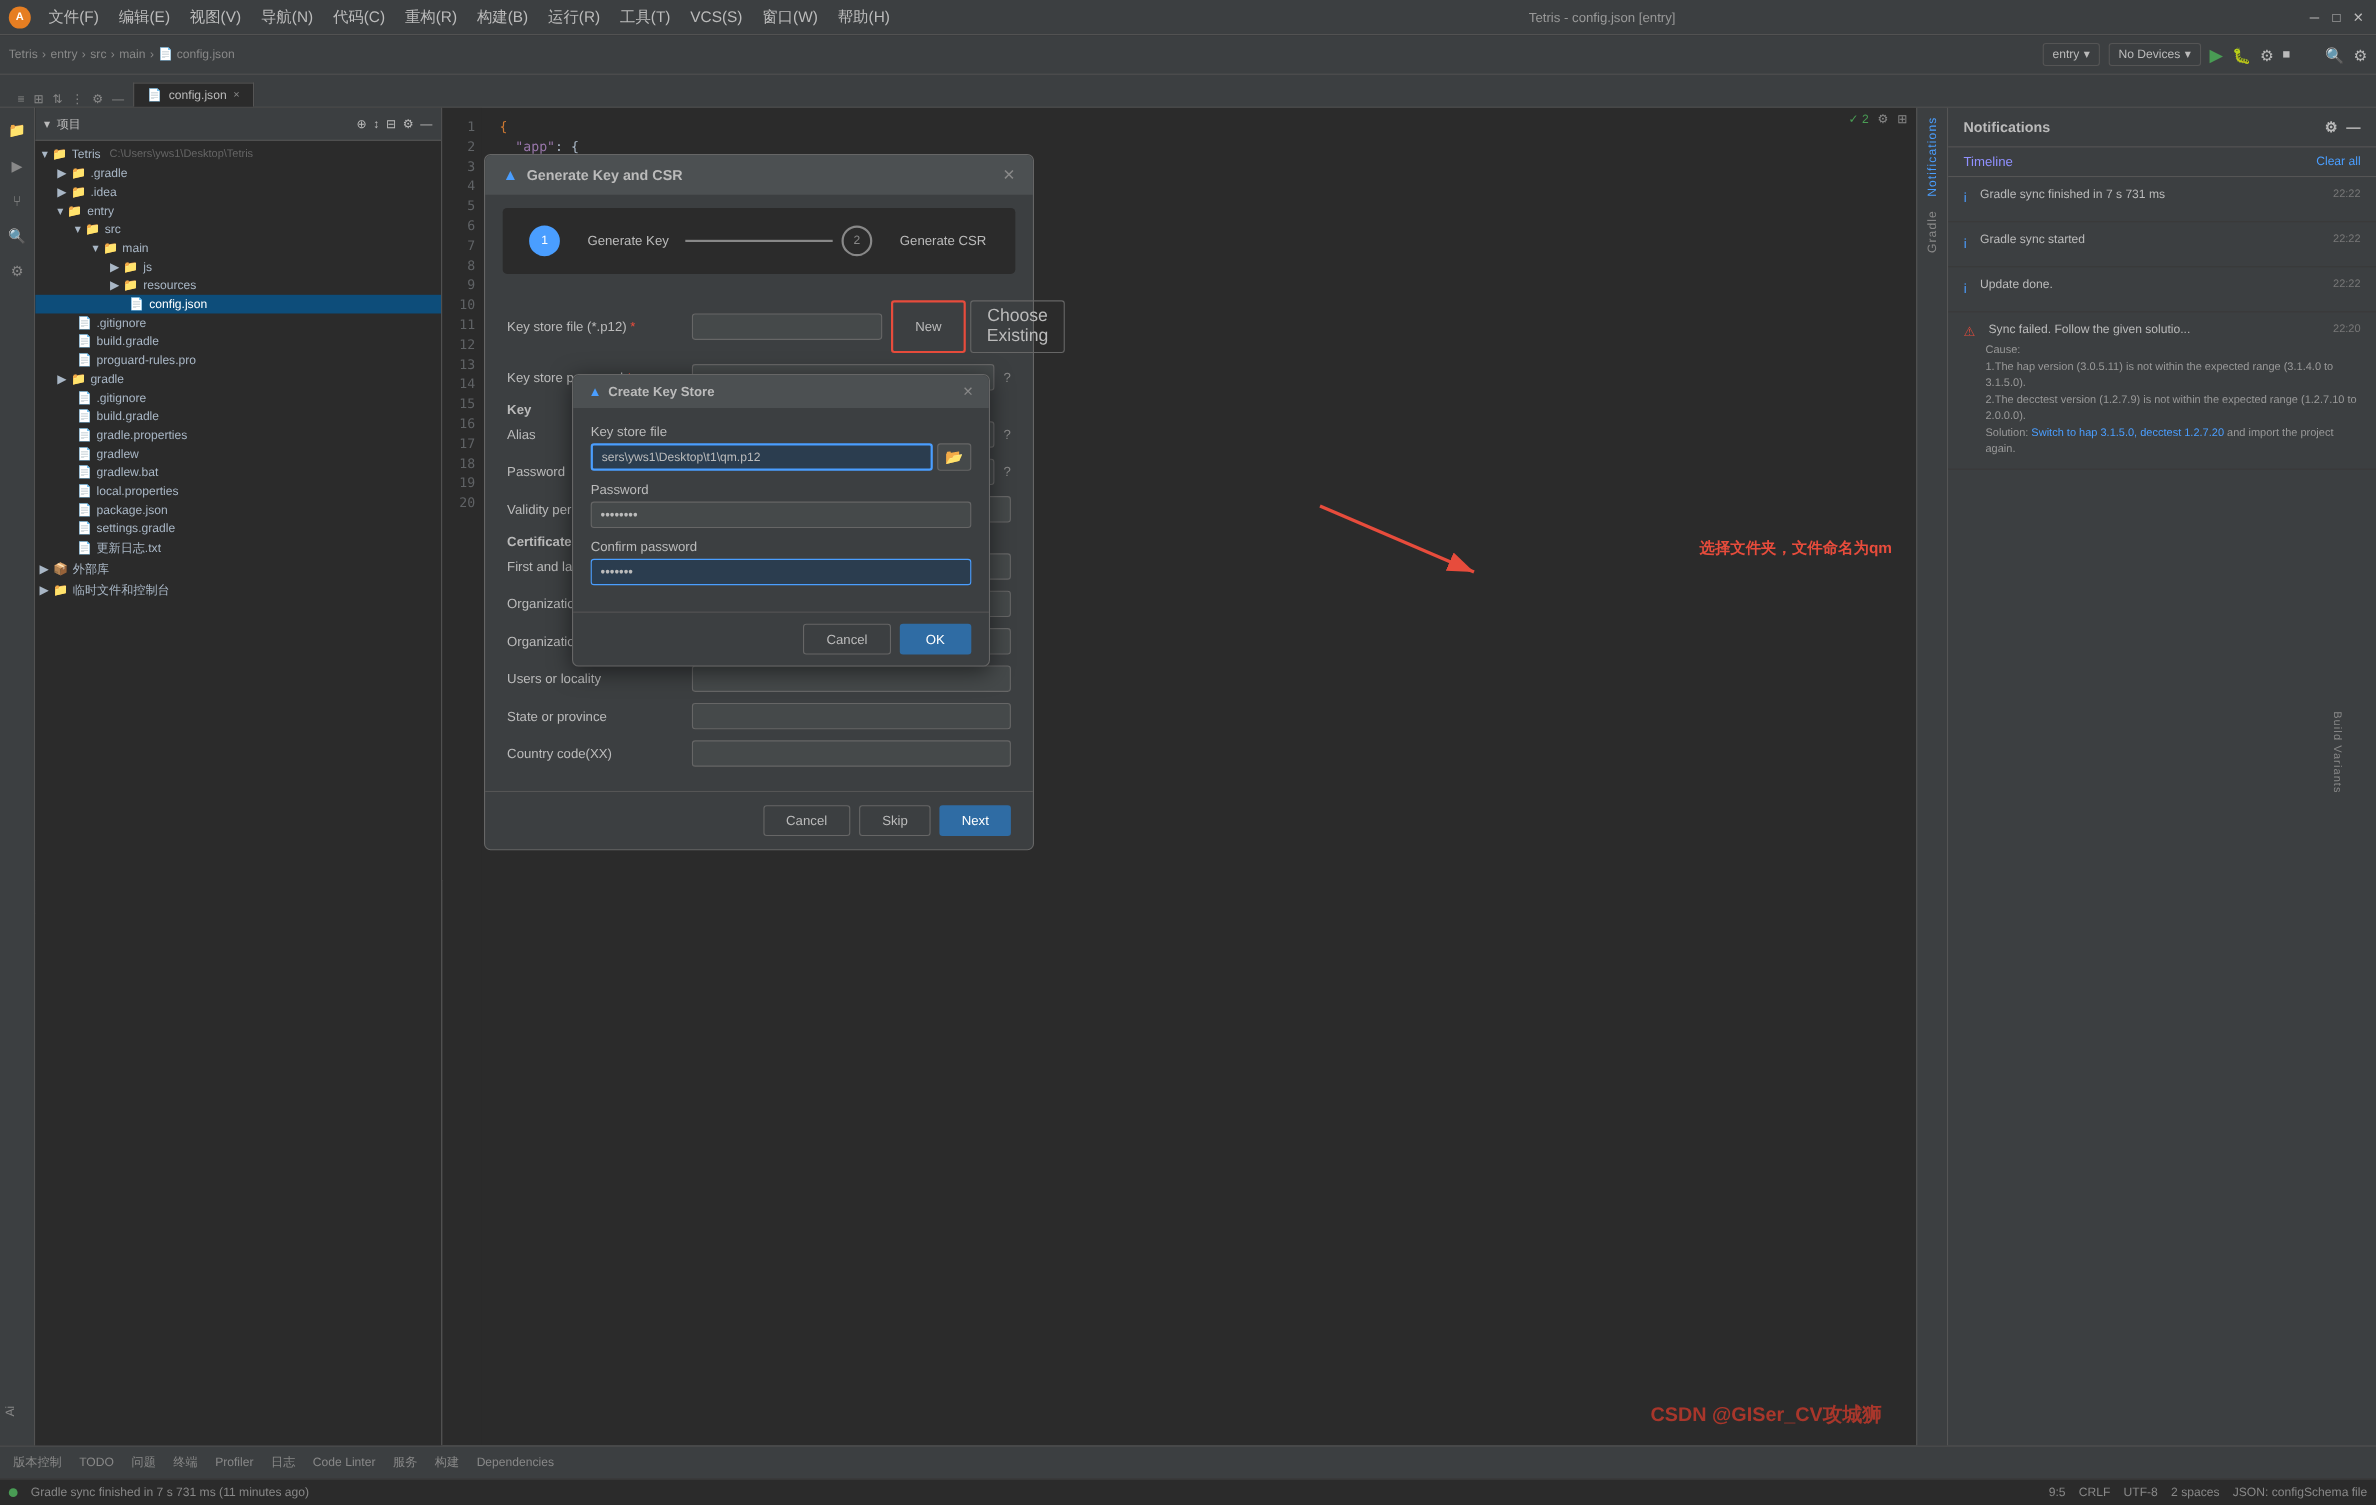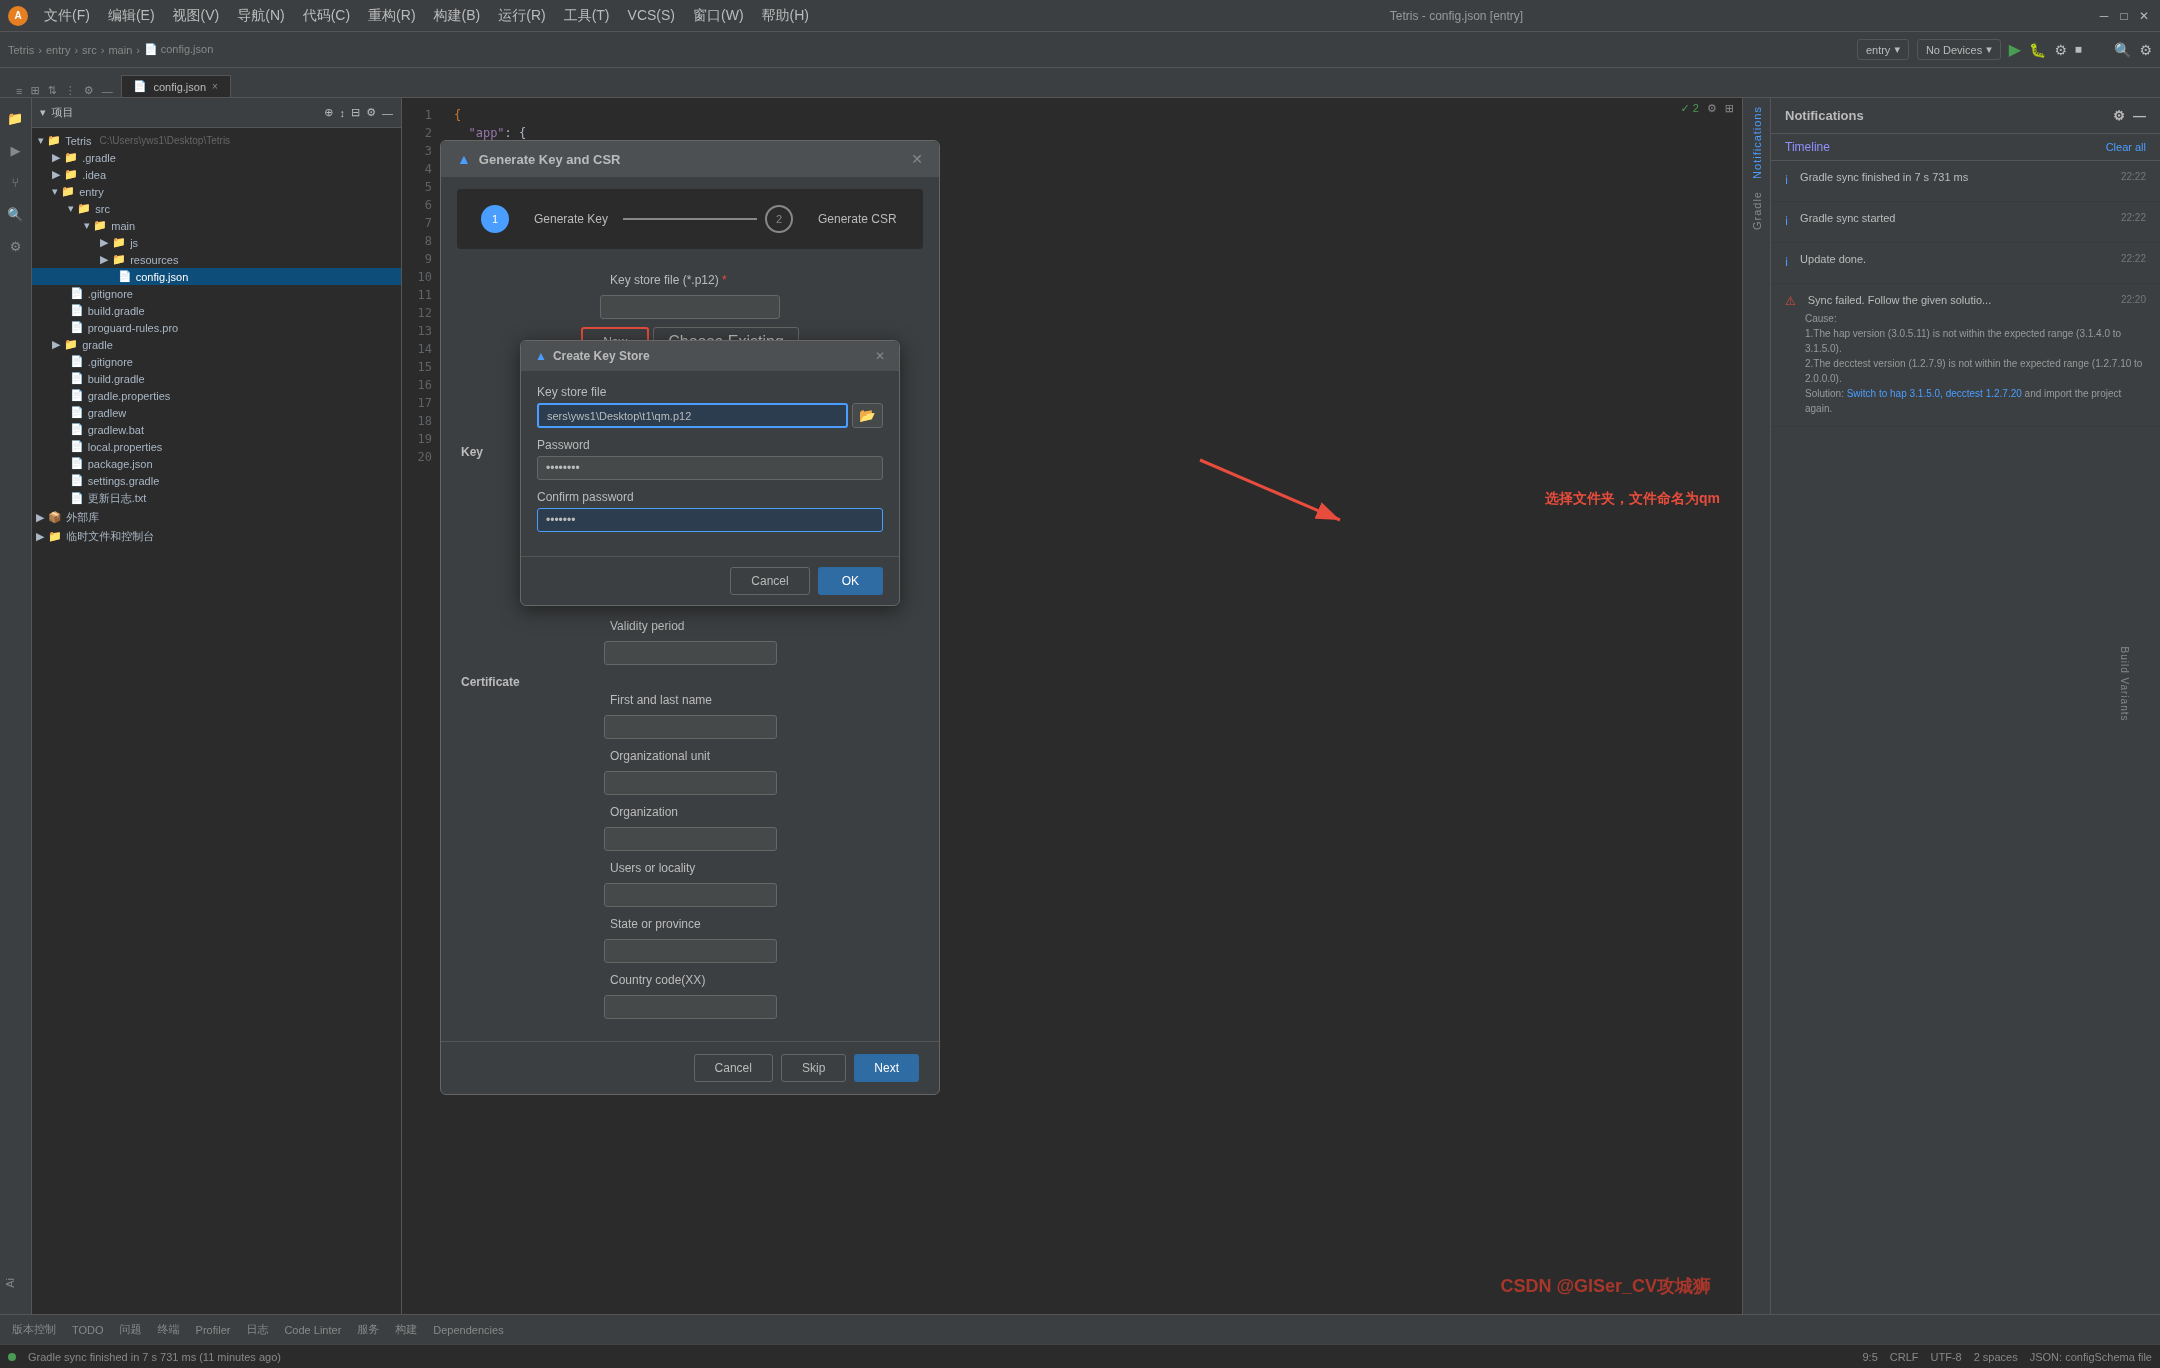--- a/index.html
+++ b/index.html
@@ -178,21 +178,20 @@
 
     
     .dialog-body {
       padding: 12px 20px;
     }
     .form-row {
       display: flex;
       align-items: center;
       margin-bottom: 10px;
       gap: 8px;
-      flex-direction: column;
     }
     .form-label {
       color: #bbb;
       font-size: 12px;
       width: 160px;
       flex-shrink: 0;
     }
     .form-label .required { color: #e74c3c; }
     .form-input {
       flex: 1;

